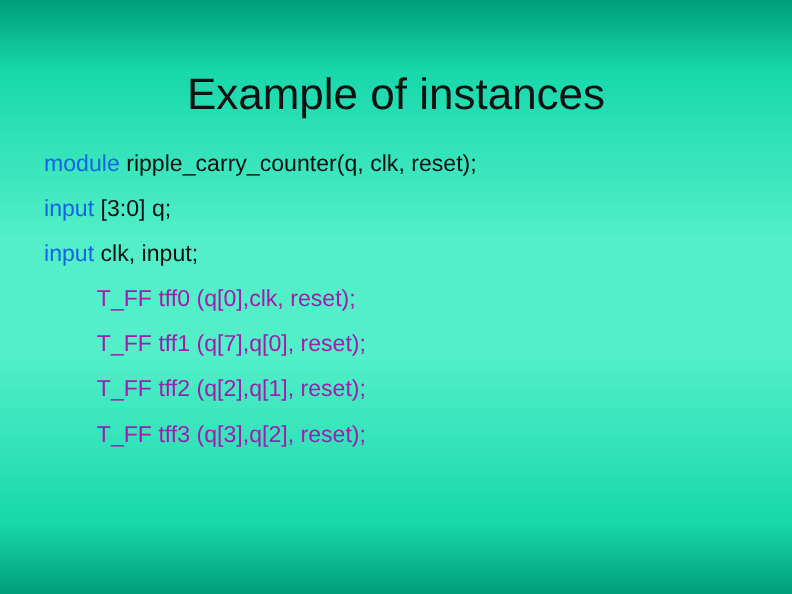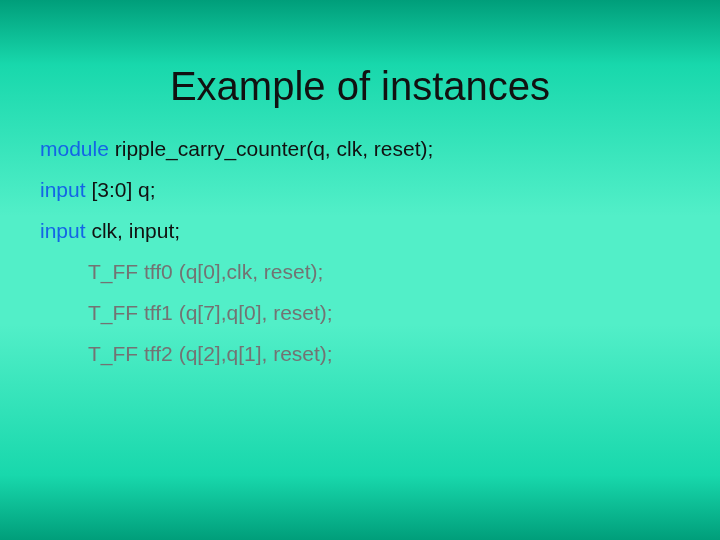--- a/index.html
+++ b/index.html
@@ -33,29 +33,30 @@
     color: #111;
   }
   .code p {
     margin: 0 0 18px 0;
   }
   .indent {
     padding-left: 48px;
   }
   .kw { color: #1464e6; }
   .dark { color: #111; }
-  .red { color: #737373; }
+  .red { color: #a21caf; }
 </style>
 </head>
 <body>
 
 <div class="slide">
   <div class="title">Example of instances</div>
 
   <div class="code">
     <p><span class="kw">module</span><span class="dark"> ripple_carry_counter(q, clk, reset);</span></p>
     <p><span class="kw">input</span><span class="dark"> [3:0] q;</span></p>
     <p><span class="kw">input</span><span class="dark"> clk, input;</span></p>
     <p class="indent red">T_FF tff0 (q[0],clk, reset);</p>
     <p class="indent red">T_FF tff1 (q[7],q[0], reset);</p>
     <p class="indent red">T_FF tff2 (q[2],q[1], reset);</p>
+    <p class="indent red">T_FF tff3 (q[3],q[2], reset);</p>
   </div>
 </div>
 
 </body></html>

